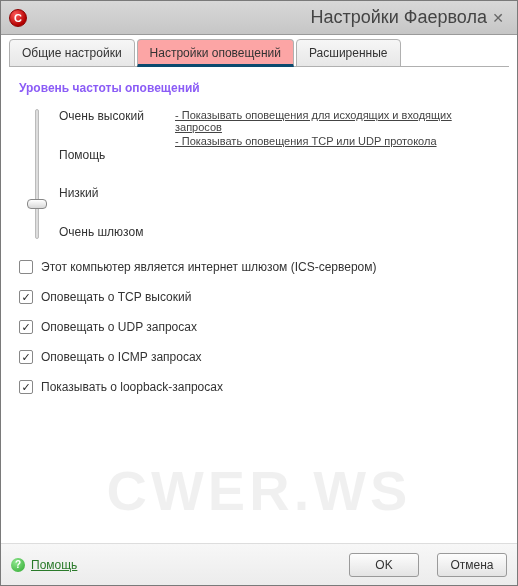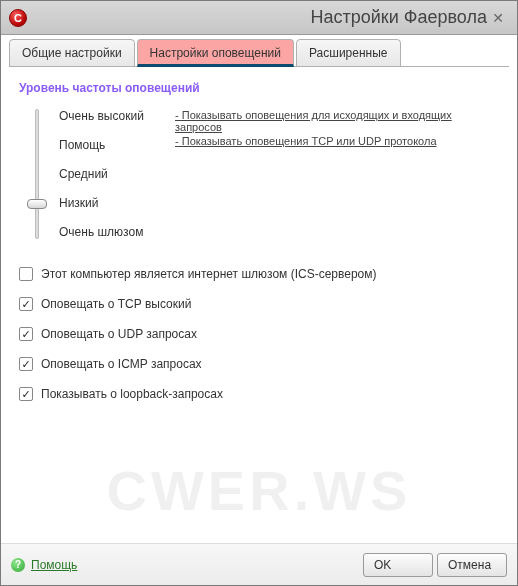--- a/index.html
+++ b/index.html
@@ -126,21 +126,21 @@
   }
   .slider-labels div { line-height: 14px; }
   .descr-col {
     flex: 1;
     padding-left: 6px;
     font-size: 11px;
     color: #444;
   }
   .descr-col div { margin-bottom: 2px; text-decoration: underline; }
   .checkboxes {
-    margin-top: 28px;
+    margin-top: 21px;
   }
   .cb-row {
     display: flex;
     align-items: center;
     margin-bottom: 16px;
     font-size: 12px;
     color: #333;
   }
   .cb {
     width: 14px; height: 14px;
@@ -194,25 +194,26 @@
     margin-right: 6px;
   }
   .help a { color: #2a7a2a; text-decoration: underline; }
   .spacer { flex: 1; }
   .btn {
     min-width: 70px;
     height: 24px;
     border: 1px solid #9a9a9a;
     border-radius: 3px;
     background: linear-gradient(#fdfdfd, #e4e4e4);
-    margin-left: 4px;
+    margin-left: 18px;
     font-size: 12px;
     color: #333;
     display: inline-flex;
     align-items: center;
+    justify-content: center;
     padding: 0 10px;
   }
 </style>
 </head>
 <body>
 
 <div class="titlebar">
   <div class="logo">
       <span>C</span>
     </div>
@@ -232,21 +233,20 @@
 
   <div class="level-row">
     <div class="slider-col">
       <div class="slider-track-wrap">
         <div class="slider-track"></div>
         <div class="slider-thumb" id="slider-thumb" style="top: 94.5px;"></div>
       </div>
       <div class="slider-labels">
         <div>Очень высокий</div>
         <div>Помощь</div>
-        <div>Средний</div>
         <div>Низкий</div>
         <div>Очень шлюзом</div>
       </div>
     </div>
     <div class="descr-col">
       <div>- Показывать оповещения для исходящих и входящих запросов</div>
       <div>- Показывать оповещения TCP или UDP протокола</div>
     </div>
   </div>
 

